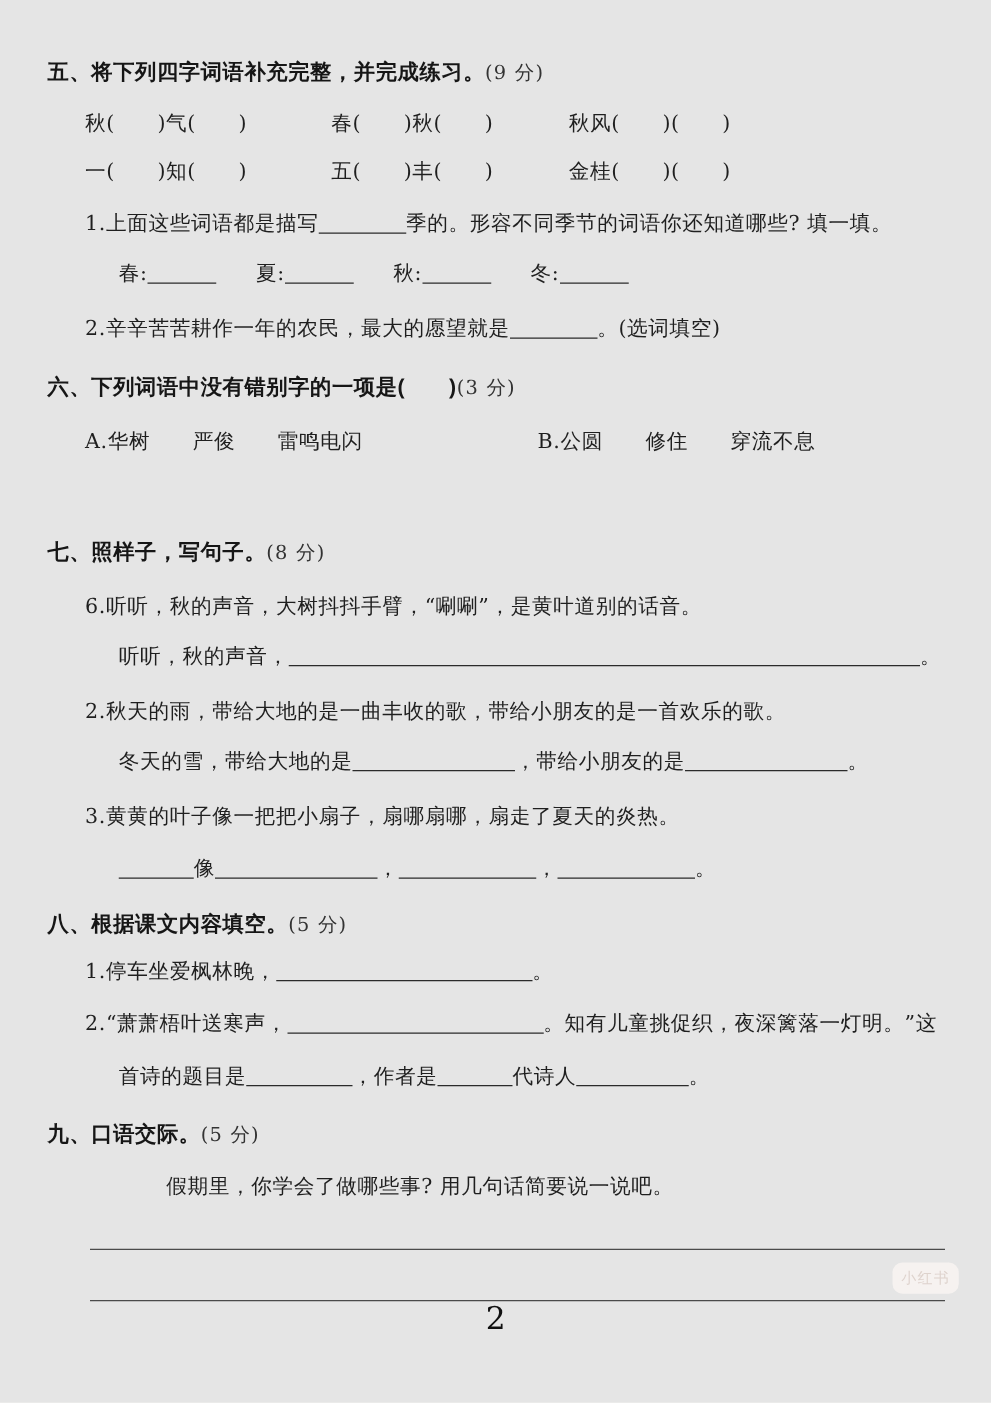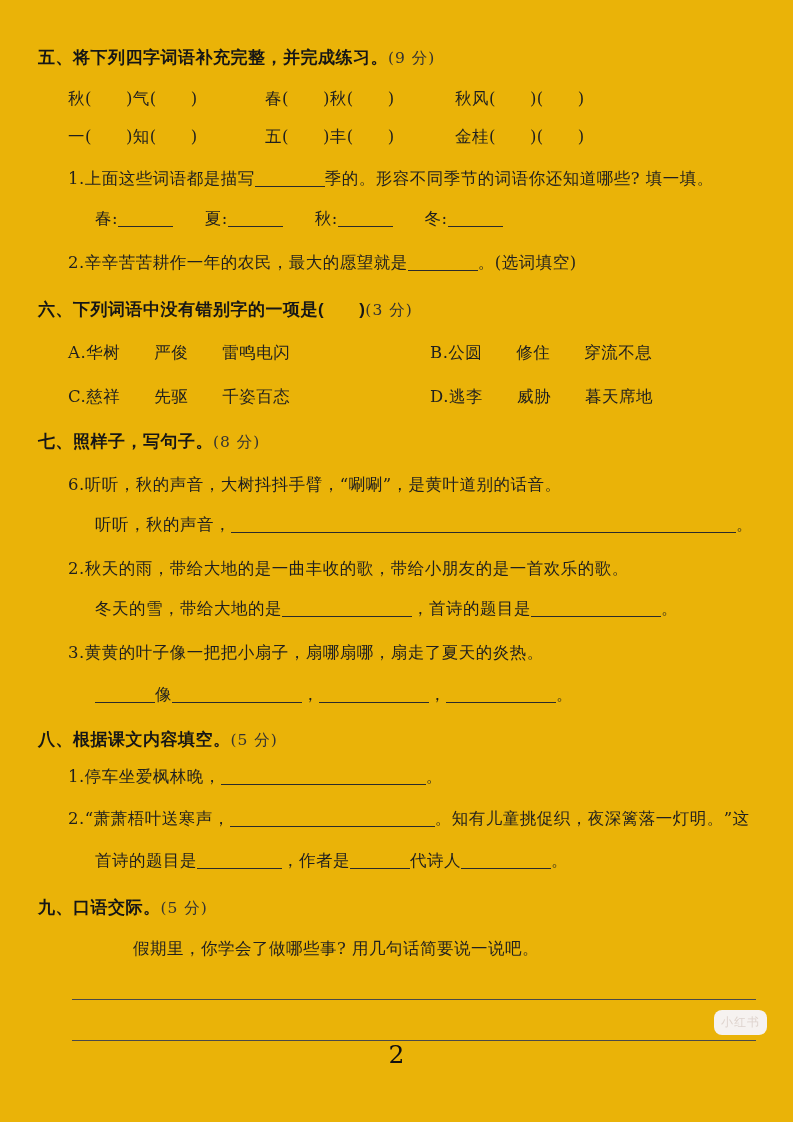--- a/index.html
+++ b/index.html
@@ -1,21 +1,21 @@
 <!DOCTYPE html>
 <html><head>
 <meta charset="utf-8">
 <style>
   html,body{margin:0;padding:0;}
   body{
     width:793px;height:1122px;background:#fbfbfa;
     font-family:"DejaVu Serif","Liberation Serif",serif;
     color:#212121;
   }
-  #page{position:relative;width:793px;height:1122px;overflow:hidden;background:#eab308;}
+  #page{position:relative;width:793px;height:1122px;overflow:hidden;background:#e5e5e5;}
   .sec-h{
     position:absolute;left:38px;white-space:nowrap;
     font-family:"Liberation Sans","DejaVu Sans",sans-serif;
     font-weight:700;font-size:17px;color:#161616;letter-spacing:0.5px;
   }
   .sec-h .points{
     font-family:"DejaVu Serif","Liberation Serif",serif;
     font-weight:400;font-size:15.5px;color:#333;letter-spacing:1px;
   }
   .ln{
@@ -77,38 +77,35 @@
   <div class="ln" style="top:252px;">
     <span>2.辛辛苦苦耕作一年的农民，最大的愿望就是</span><span class="blank w70"></span><span>。(选词填空)</span>
   </div>
 
   <div class="sec-h" style="top:298px;text-align:right;">
     <span>六、下列词语中没有错别字的一项是(　　)</span><span class="points">(3 分)</span>
   </div>
   <div class="ln" style="top:342px;">
     <span class="col c362">A.华树　　严俊　　雷鸣电闪</span><span class="col">B.公圆　　修住　　穿流不息</span>
   </div>
-  <div class="ln" style="top:386px;">
-    <span class="col c362">C.慈祥　　先驱　　千姿百态</span><span class="col">D.逃李　　威胁　　暮天席地</span>
-  </div>
 
   <div class="sec-h" style="top:430px;">
     <span>七、照样子，写句子。</span><span class="points">(8 分)</span>
   </div>
   <div class="ln" style="top:474px;">
     <span>6.听听，秋的声音，大树抖抖手臂，“唰唰”，是黄叶道别的话音。</span>
   </div>
   <div class="ln ind" style="top:514px;">
     <span>听听，秋的声音，</span><span class="blank w505"></span><span>。</span>
   </div>
   <div class="ln" style="top:558px;">
     <span>2.秋天的雨，带给大地的是一曲丰收的歌，带给小朋友的是一首欢乐的歌。</span>
   </div>
   <div class="ln ind" style="top:598px;">
-    <span>冬天的雪，带给大地的是</span><span class="blank w130"></span><span>，首诗的题目是</span><span class="blank w130"></span><span>。</span>
+    <span>冬天的雪，带给大地的是</span><span class="blank w130"></span><span>，带给小朋友的是</span><span class="blank w130"></span><span>。</span>
   </div>
   <div class="ln" style="top:642px;">
     <span>3.黄黄的叶子像一把把小扇子，扇哪扇哪，扇走了夏天的炎热。</span>
   </div>
   <div class="ln ind" style="top:684px;">
     <span class="blank w60"></span><span>像</span><span class="blank w130"></span><span>，</span><span class="blank w110"></span><span>，</span><span class="blank w110"></span><span>。</span>
   </div>
 
   <div class="sec-h" style="top:728px;">
     <span>八、根据课文内容填空。</span><span class="points">(5 分)</span>

